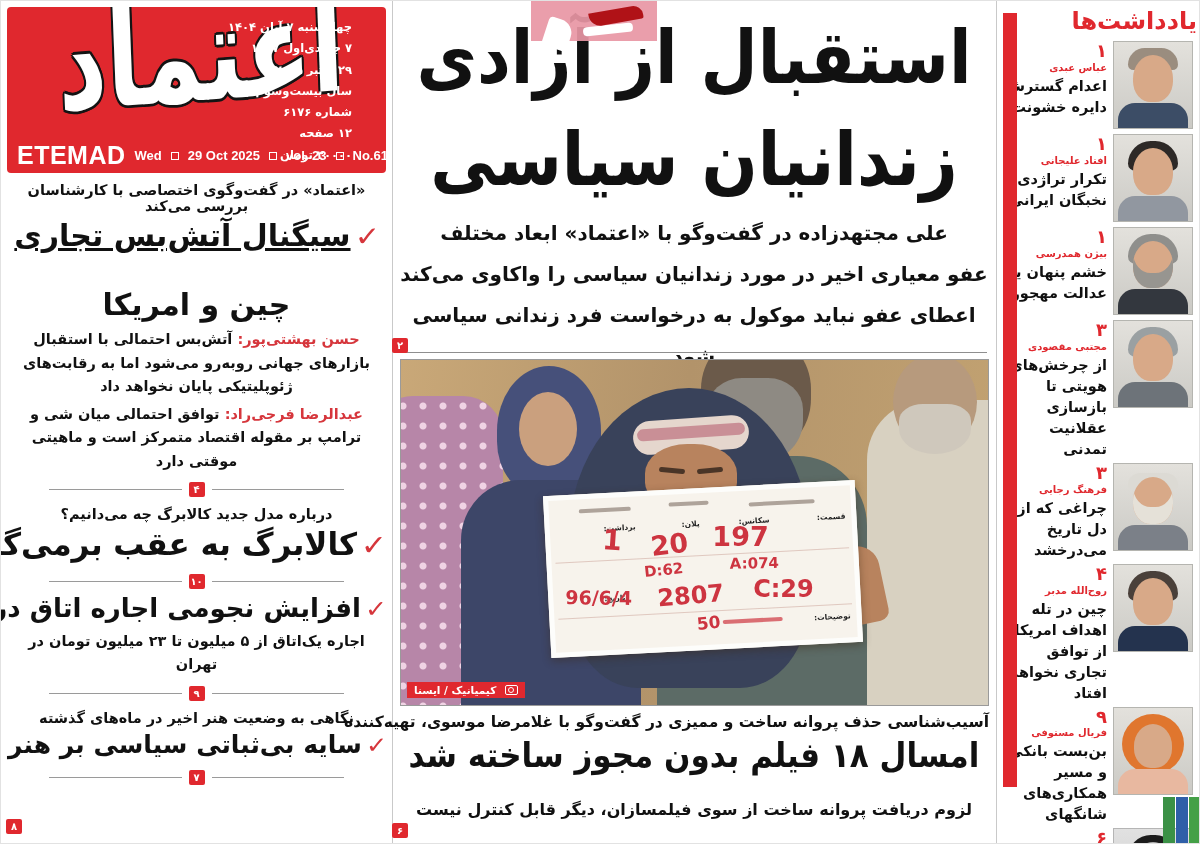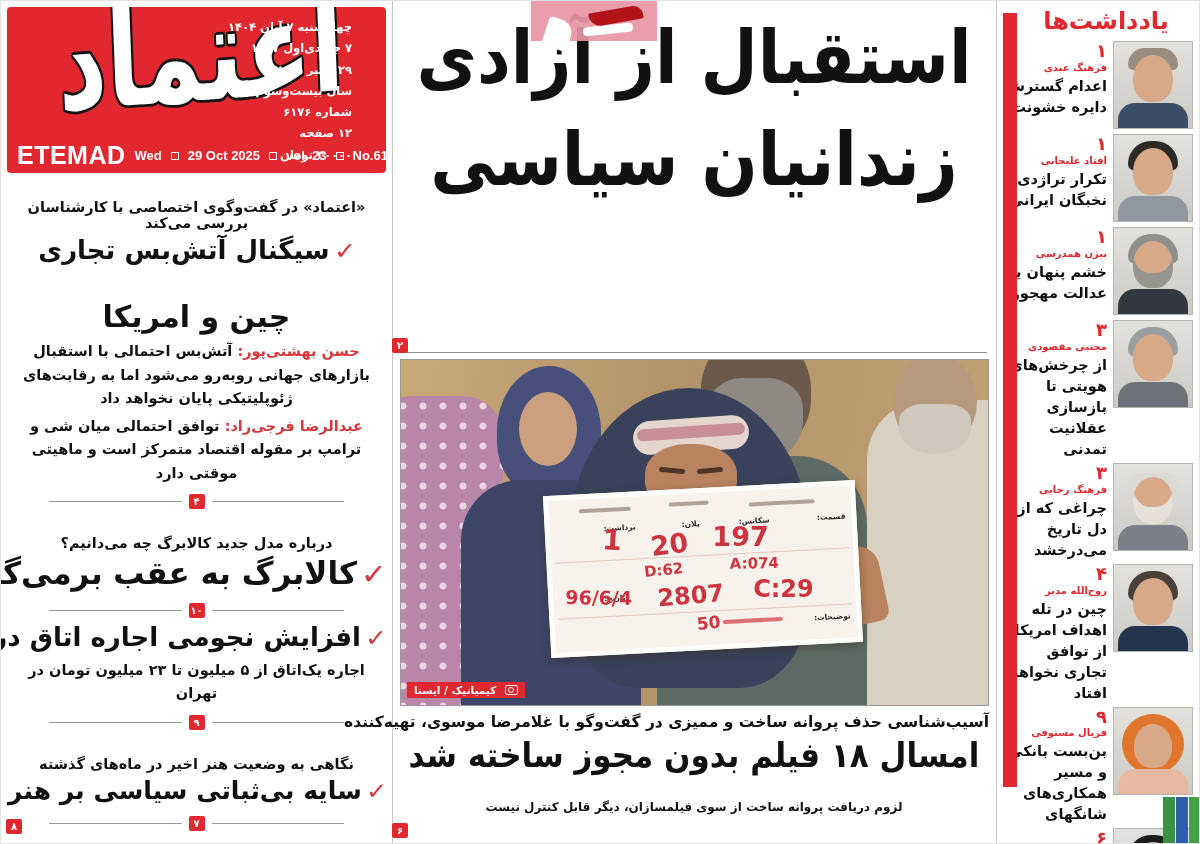--- a/index.html
+++ b/index.html
@@ -17,21 +17,21 @@
            text-shadow:2px 0 #141414,-2px 0 #141414,0 2px #141414,0 -2px #141414,
                        1.5px 1.5px #141414,-1.5px -1.5px #141414,1.5px -1.5px #141414,-1.5px 1.5px #141414;}
   .m-dates{position:absolute;right:34px;top:10px;text-align:right;font-size:11.5px;font-weight:bold;line-height:1.85;z-index:3;}
   .m-en{position:absolute;left:10px;right:8px;bottom:3px;display:flex;align-items:center;gap:9px;direction:ltr;z-index:3;
         font-family:"Liberation Sans","DejaVu Sans",sans-serif;}
   .m-en .logo-en{font-size:25px;font-weight:bold;letter-spacing:.5px;}
   .m-en .inf{font-size:13px;font-weight:bold;white-space:nowrap;}
   .sq{display:inline-block;width:8px;height:8px;border:1.6px solid #fff;box-sizing:border-box;flex:none;}
   
   .lc-body{text-align:center;color:#111;}
-  .kicker{font-size:14.5px;font-weight:bold;margin-top:26px;}
+  .kicker{font-size:14.5px;font-weight:bold;margin-top:9px;}
   .lc-h{font-weight:800;line-height:1.32;margin-top:2px;white-space:nowrap;}
   .check{color:#d6363c;font-weight:bold;font-size:.92em;display:inline-block;margin-left:5px;transform:scaleX(1.1);}
   .sub-b{font-size:14.5px;font-weight:bold;line-height:1.62;margin:4px 4px 0;}
   .name-red{color:#d6363c;}
   .divider{display:flex;align-items:center;gap:7px;margin:9px 42px 2px;}
   .divider::before,.divider::after{content:"";flex:1;border-top:1px solid #9a9a9a;}
   .pagebox{background:#e0282e;color:#fff;font-size:10px;width:16px;height:15px;line-height:15px;
            text-align:center;border-radius:2px;flex:none;font-weight:bold;}
   .pageref{position:absolute;width:16px;height:15px;background:#e0282e;color:#fff;font-size:10px;
            line-height:15px;text-align:center;border-radius:2px;font-weight:bold;z-index:5;}
@@ -77,26 +77,26 @@
   .slate .num{position:absolute;color:#cd3440;font-weight:bold;white-space:nowrap;
               font-family:"DejaVu Sans",sans-serif;}
   .slate .grid-h{position:absolute;left:4px;right:4px;height:1px;background:rgba(180,120,110,.35);}
   .credit{position:absolute;left:6px;bottom:7px;background:#e0282e;color:#fff;font-size:10.5px;font-weight:bold;
           padding:2px 7px;display:flex;align-items:center;gap:9px;z-index:4;margin-top:13px;}
   .cam{width:11px;height:8px;border:1.4px solid #fff;border-radius:2px;position:relative;flex:none;}
   .cam::after{content:"";position:absolute;left:2.2px;top:0.6px;width:4px;height:4px;border:1.2px solid #fff;border-radius:50%;}
   
   .cine-kicker{position:absolute;left:0;right:0;top:712px;font-size:15.5px;font-weight:bold;white-space:nowrap;}
   .cine-title{position:absolute;left:0;right:0;top:736px;font-size:31px;font-weight:800;white-space:nowrap;transform:scaleY(1.1);}
-  .cine-deck{position:absolute;left:0;right:0;top:799px;font-size:12px;font-weight:bold;white-space:nowrap;}
+  .cine-deck{position:absolute;left:0;right:0;top:799px;font-size:16px;font-weight:bold;white-space:nowrap;}
   .ref6{left:-7px;top:822px;}
   
   .sidebar{position:absolute;left:1000px;top:6px;width:196px;}
   .red-bar{position:absolute;left:2px;top:6px;width:14px;height:774px;background:#e0282e;}
-  .sb-title{color:#e0282e;font-size:24px;font-weight:800;text-align:center;padding-left:14px;margin-top:0;}
+  .sb-title{color:#e0282e;font-size:24px;font-weight:800;text-align:right;padding-left:14px;margin-top:0;}
   .sb-items{margin-top:6px;display:flex;flex-direction:column;gap:3px;padding-right:4px;}
   .sb-item{display:flex;gap:6px;align-items:flex-start;min-height:90px;}
   .sb-photo{position:relative;width:80px;height:88px;flex:none;border:1px solid #b5b5b0;box-sizing:border-box;
             background:linear-gradient(#e3e1dc,#cbcac5);overflow:hidden;}
   .ph-hair{position:absolute;top:6px;left:50%;transform:translateX(-50%);width:50px;height:30px;border-radius:25px 25px 8px 8px;background:#6f6a66;}
   .ph-face{position:absolute;top:13px;left:50%;transform:translateX(-50%);width:40px;height:47px;border-radius:50% 50% 44% 44%;background:#d8a988;}
   .ph-body{position:absolute;bottom:-5px;left:50%;transform:translateX(-50%);width:70px;height:30px;border-radius:17px 17px 0 0;background:#565a60;}
   .bearded .ph-face{box-shadow:inset 0 -15px 0 rgba(148,148,144,.95);}
   .p1 .ph-hair{background:#9a8d7f;height:22px;}.p1 .ph-body{background:#3c4d66;}
   .p2 .ph-hair{background:#2d2927;}.p2 .ph-body{background:#9197a0;}
@@ -148,21 +148,21 @@
         <span class="inf">No.6176</span>
         <span class="sq"></span>
 
       </div>
     </div>
 
     <div class="lc-body">
 
       <div>
         <div class="kicker">«اعتماد» در گفت‌وگوی اختصاصی با کارشناسان بررسی می‌کند</div>
-        <div class="lc-h" style="font-size:26px;"><span class="check">✓</span><span>سیگنال آتش‌بس تجاری</span></div>
+        <div class="lc-h" style="font-size:30px;text-decoration:underline;"><span class="check">✓</span><span>سیگنال آتش‌بس تجاری</span></div>
         <div class="lc-h" style="font-size:30px;margin-top:29px;"><span>چین و امریکا</span></div>
         <div class="sub-b"><span class="name-red">حسن بهشتی‌پور:</span> <span>آتش‌بس احتمالی با استقبال بازارهای جهانی روبه‌رو می‌شود اما به رقابت‌های ژئوپلیتیکی پایان نخواهد داد</span></div>
         <div class="sub-b"><span class="name-red">عبدالرضا فرجی‌راد:</span> <span>توافق احتمالی میان شی و ترامپ بر مقوله اقتصاد متمرکز است و ماهیتی موقتی دارد</span></div>
         <div class="divider">
             <span class="pagebox">۴</span>
           </div>
       </div>
 
       <div>
         <div class="kicker">درباره مدل جدید کالابرگ چه می‌دانیم؟</div>
@@ -197,20 +197,25 @@
       <div class="s1"></div>
       <div class="s2"></div>
       <div class="s3"></div>
     </div>
 
     <div class="lead-title">
       <div>استقبال از آزادی</div>
       <div>زندانیان سیاسی</div>
     </div>
 
+    <div class="lead-deck">
+      <div>علی مجتهدزاده در گفت‌وگو با «اعتماد» ابعاد مختلف</div>
+      <div>عفو معیاری اخیر در مورد زندانیان سیاسی را واکاوی می‌کند</div>
+      <div>اعطای عفو نباید موکول به درخواست فرد زندانی سیاسی شود</div>
+    </div>
 
     <div class="pageref ref2">۲</div>
     <div class="c-rule"></div>
 
     <div class="photo">
       <div class="ph-abs crowd-l1"></div>
       <div class="ph-abs l2-head"></div>
       <div class="ph-abs l2-face"></div>
       <div class="ph-abs l2-body"></div>
       <div class="ph-abs mb-head"></div>
@@ -270,21 +275,21 @@
     <div class="sb-items">
 
       <div class="sb-item">
         <div class="sb-photo p1">
             <div class="ph-hair"></div>
             <div class="ph-face"></div>
             <div class="ph-body"></div>
           </div>
         <div class="sb-text">
             <span class="sb-num">۱</span>
-            <span class="sb-author">فرهنگ عبدی</span>
+            <span class="sb-author">عباس عبدی</span>
             <div class="sb-t">اعدام گسترش دایره خشونت</div>
           </div>
       </div>
 
       <div class="sb-item">
         <div class="sb-photo p2">
             <div class="ph-hair"></div>
             <div class="ph-face"></div>
             <div class="ph-body"></div>
           </div>

